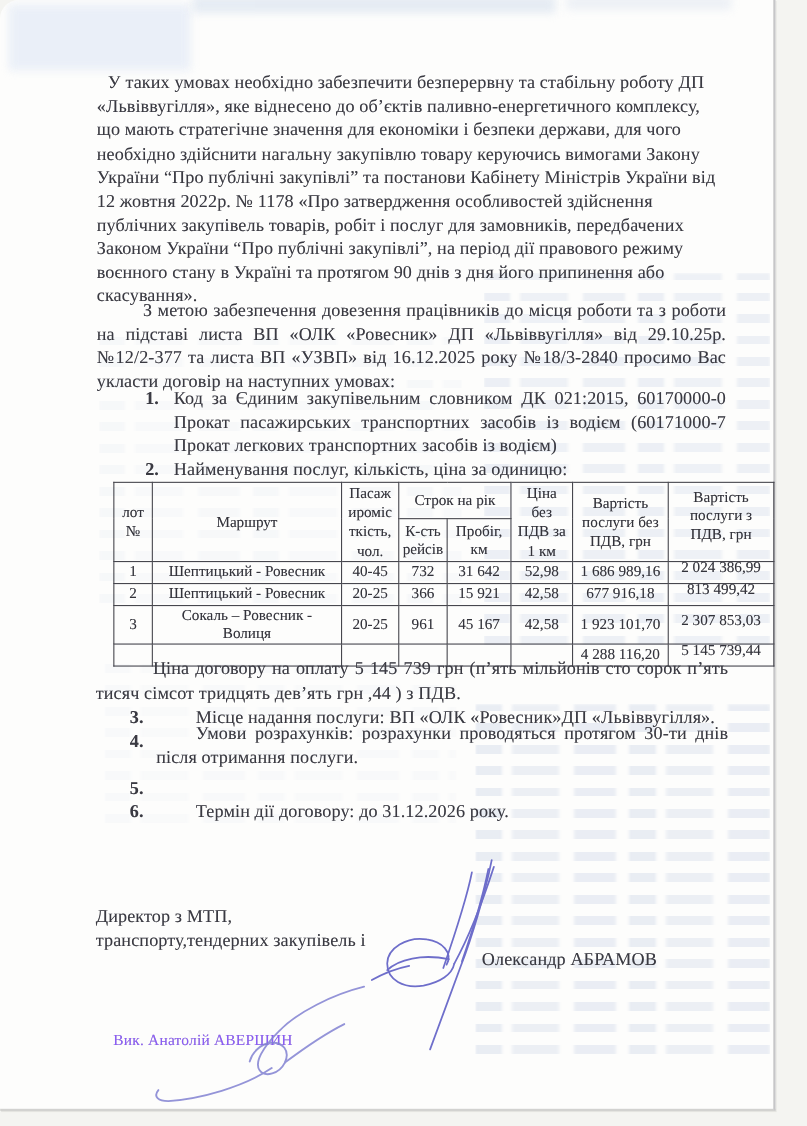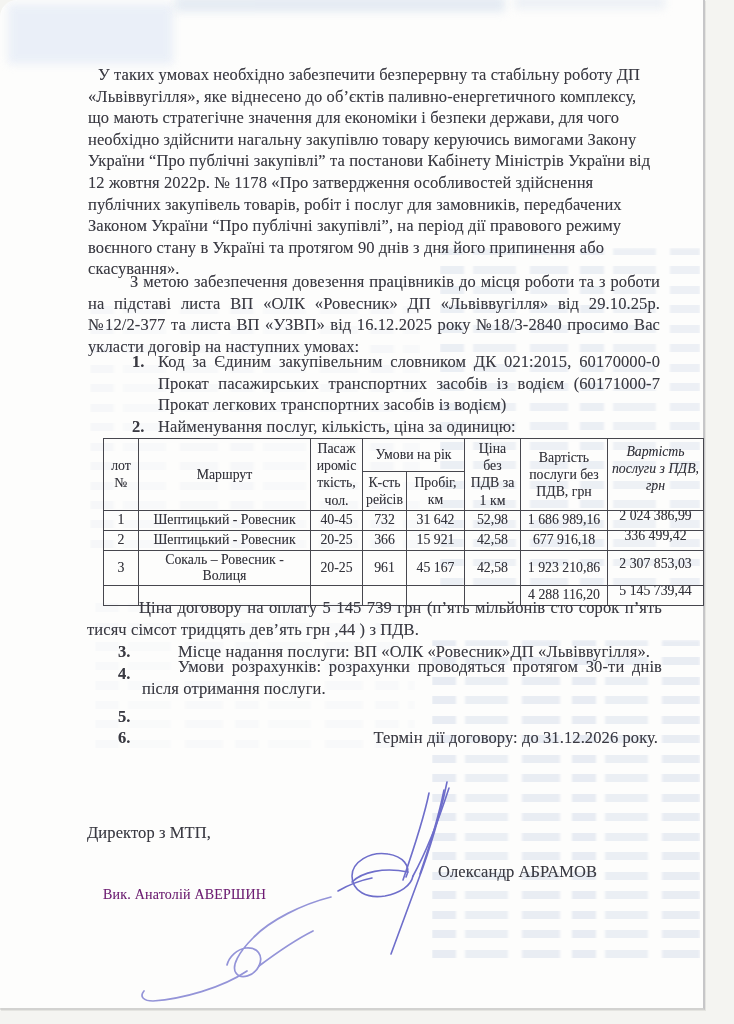--- a/index.html
+++ b/index.html
@@ -100,24 +100,24 @@
         <col style="width:58px">
         <col style="width:56px">
       <col style="width:87px">
         <col style="width:96px">
     </colgroup>
     <thead>
       <tr>
         <th rowspan="2">лот №</th>
         <th rowspan="2">Маршрут</th>
         <th rowspan="2" class="cap">Пасажиромісткість, чол.</th>
-        <th colspan="2" style="height:28px;">Умови на рік</th>
+        <th colspan="2" style="height:28px;">Строк на рік</th>
         <th rowspan="2">Ціна без ПДВ за 1 км</th>
         <th rowspan="2">Вартість послуги без ПДВ, грн</th>
-        <th rowspan="2" style="vertical-align:top;padding-top:4px;font-style:italic;">Вартість послуги з ПДВ, грн</th>
+        <th rowspan="2" style="vertical-align:top;padding-top:4px;">Вартість послуги з ПДВ, грн</th>
       </tr>
       <tr>
         <th style="height:32px;">К-сть рейсів</th>
         <th>Пробіг, км</th>
       </tr>
     </thead>
     <tbody>
       <tr>
         <td class="h18">1</td>
         <td class="route">Шептицький - Ровесник</td>
@@ -132,31 +132,31 @@
       </tr>
       <tr>
         <td class="h18">2</td>
         <td class="route">Шептицький - Ровесник</td>
         <td>20-25</td>
         <td>366</td>
         <td>15 921</td>
         <td>42,58</td>
         <td>677 916,18</td>
         <td>
-            <span class="shift-up">336 499,42</span>
+            <span class="shift-up">813 499,42</span>
           </td>
       </tr>
       <tr>
         <td class="h18">3</td>
         <td class="route">Сокаль – Ровесник - Волиця</td>
         <td>20-25</td>
         <td>961</td>
         <td>45 167</td>
         <td>42,58</td>
-        <td>1 923 210,86</td>
+        <td>1 923 101,70</td>
         <td>
             <span class="shift-up">2 307 853,03</span>
           </td>
       </tr>
       <tr>
         <td class="h18"></td>
         <td></td>
         <td></td>
         <td></td>
         <td></td>
@@ -173,27 +173,28 @@
 
   <div class="abs list-num" style="left:118px;top:641px;">3.</div>
   <div class="abs para" style="left:178px;top:641px;width:490px;">Місце надання послуги: ВП «ОЛК «Ровесник»ДП «Львіввугілля».</div>
 
   <div class="abs list-num" style="left:118px;top:663px;">4.</div>
   <div class="abs para justify" style="left:142px;top:656px;width:520px;text-indent:36px;">Умови розрахунків: розрахунки проводяться  протягом 30-ти днів після отримання послуги.</div>
 
   <div class="abs list-num" style="left:118px;top:706px;">5.</div>
 
   <div class="abs list-num" style="left:118px;top:727px;">6.</div>
-  <div class="abs para" style="left:178px;top:727px;width:480px;text-align:right;">Термін дії договору: до 31.12.2026 року.</div>
+  <div class="abs para" style="left:178px;top:727px;width:480px;">Термін дії договору: до 31.12.2026 року.</div>
 
   <div class="abs para" style="left:87px;top:822px;width:300px;">Директор з МТП,</div>
+  <div class="abs para" style="left:87px;top:844px;width:300px;">транспорту,тендерних закупівель і</div>
 
   <div class="abs para" style="left:438px;top:861px;width:230px;">Олександр АБРАМОВ</div>
 
-  <div class="abs small-text" style="left:103px;top:887px;width:250px;color:#701a75;text-shadow:0 0 .4px rgba(50,50,60,.3);">Вик. Анатолій АВЕРШИН</div>
+  <div class="abs small-text" style="left:103px;top:939px;width:250px;color:#8b5cf6;text-shadow:0 0 .4px rgba(50,50,60,.3);">Вик. Анатолій АВЕРШИН</div>
 
   <svg class="sig-svg" width="734" height="1024" viewBox="0 0 734 1024">
     <g fill="none" stroke="#5b5bc4" stroke-width="1.6" stroke-linecap="round" opacity="0.88">
       <path d="M447,782 C441,812 429,852 419,878 C410,902 400,930 391,954"></path>
       <path d="M429,793 C424,818 414,848 403,880"></path>
       <path d="M444,790 C439,815 430,845 420,874"></path>
       <path d="M406,877 C412,866 402,856 388,854 C370,851 352,862 352,876 C352,891 367,899 385,896 C400,893 411,886 413,876"></path>
       <path d="M352,882 C362,872 384,867 408,872"></path>
       <path d="M338,891 C350,884 362,880 372,878"></path>
       <path d="M413,876 C424,856 438,822 449,788"></path>

